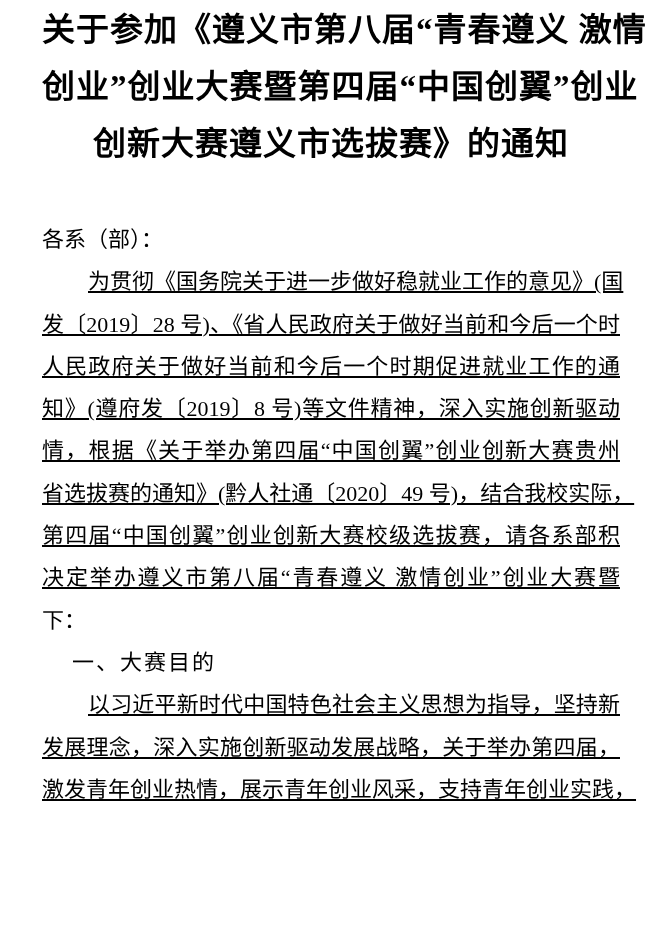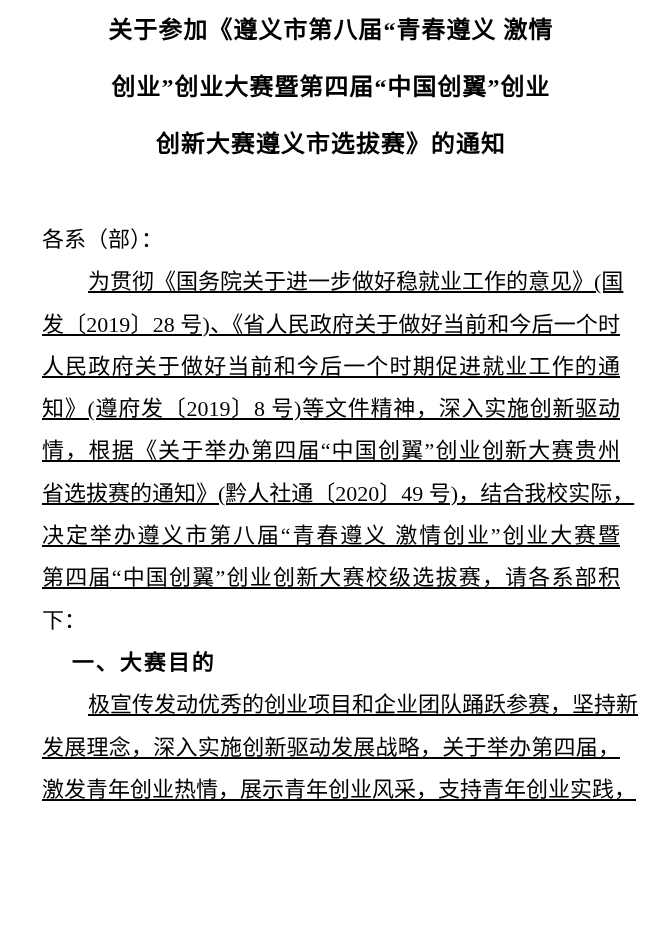--- a/index.html
+++ b/index.html
@@ -17,21 +17,21 @@
     width: 664px;
     height: 930px;
     padding: 2px 44px 0 42px;
     background: #ffffff;
     color: #000000;
     font-family: "Liberation Serif", "DejaVu Serif", serif;
   }
   .doc-title {
     text-align: center;
     font-weight: bold;
-    font-size: 24px;
+    font-size: 33px;
     line-height: 57px;
     letter-spacing: 1px;
   }
   .title-line {
     white-space: nowrap;
   }
   .doc-body {
     margin-top: 46px;
     font-size: 22px;
     line-height: 42.3px;
@@ -43,21 +43,21 @@
   }
   .just {
     text-align: justify;
     text-align-last: justify;
     text-decoration: underline;
   }
   .indent {
     padding-left: 46px;
   }
   .heading {
-    font-weight: bold;
+    font-weight: normal;
     font-family: "Liberation Sans", "DejaVu Sans", sans-serif;
     padding-left: 30px;
     letter-spacing: 2px;
   }
 </style>
 </head>
 <body>
 
 <div class="page">
 
@@ -69,24 +69,24 @@
 
   <div class="doc-body">
     <div class="body-line">各系（部）：</div>
 
     <div class="body-line indent just">为贯彻《国务院关于进一步做好稳就业工作的意见》(国</div>
     <div class="body-line just">发〔2019〕28 号)、《省人民政府关于做好当前和今后一个时</div>
     <div class="body-line just">人民政府关于做好当前和今后一个时期促进就业工作的通</div>
     <div class="body-line just">知》(遵府发〔2019〕8 号)等文件精神，深入实施创新驱动</div>
     <div class="body-line just">情，根据《关于举办第四届“中国创翼”创业创新大赛贵州</div>
     <div class="body-line just">省选拔赛的通知》(黔人社通〔2020〕49 号)，结合我校实际，</div>
+    <div class="body-line just">第四届“中国创翼”创业创新大赛校级选拔赛，请各系部积</div>
     <div class="body-line just">决定举办遵义市第八届“青春遵义 激情创业”创业大赛暨</div>
-    <div class="body-line just">第四届“中国创翼”创业创新大赛校级选拔赛，请各系部积</div>
     <div class="body-line">下：</div>
 
     <div class="body-line heading">一、大赛目的</div>
 
-    <div class="body-line indent just">极宣传发动优秀的创业项目和企业团队踊跃参赛，坚持新</div>
+    <div class="body-line indent just">以习近平新时代中国特色社会主义思想为指导，坚持新</div>
     <div class="body-line just">发展理念，深入实施创新驱动发展战略，关于举办第四届，</div>
     <div class="body-line just">激发青年创业热情，展示青年创业风采，支持青年创业实践，</div>
   </div>
 
 </div>
 
 </body></html>

